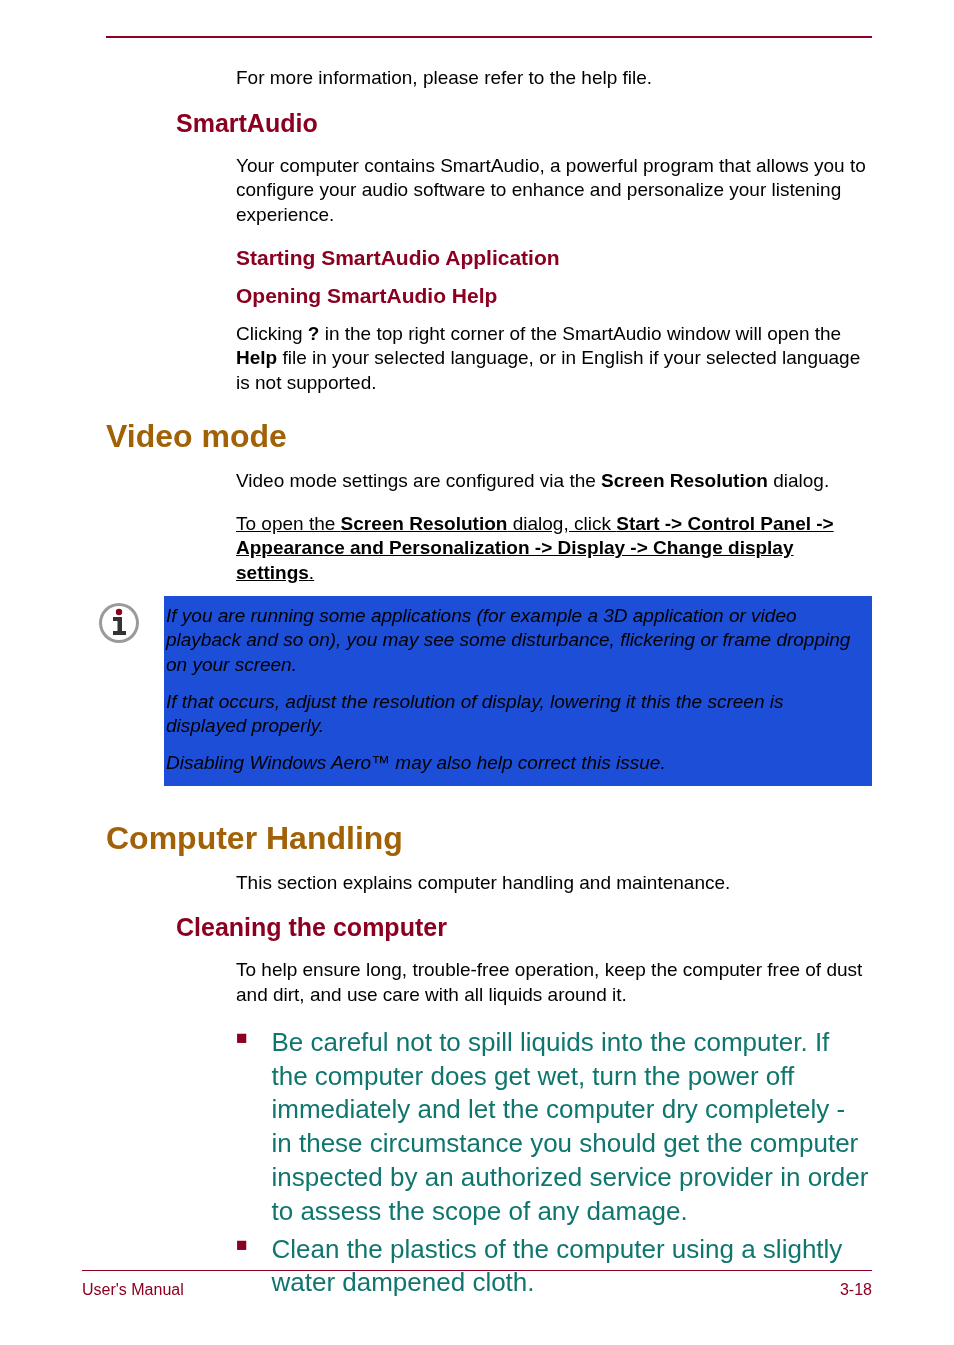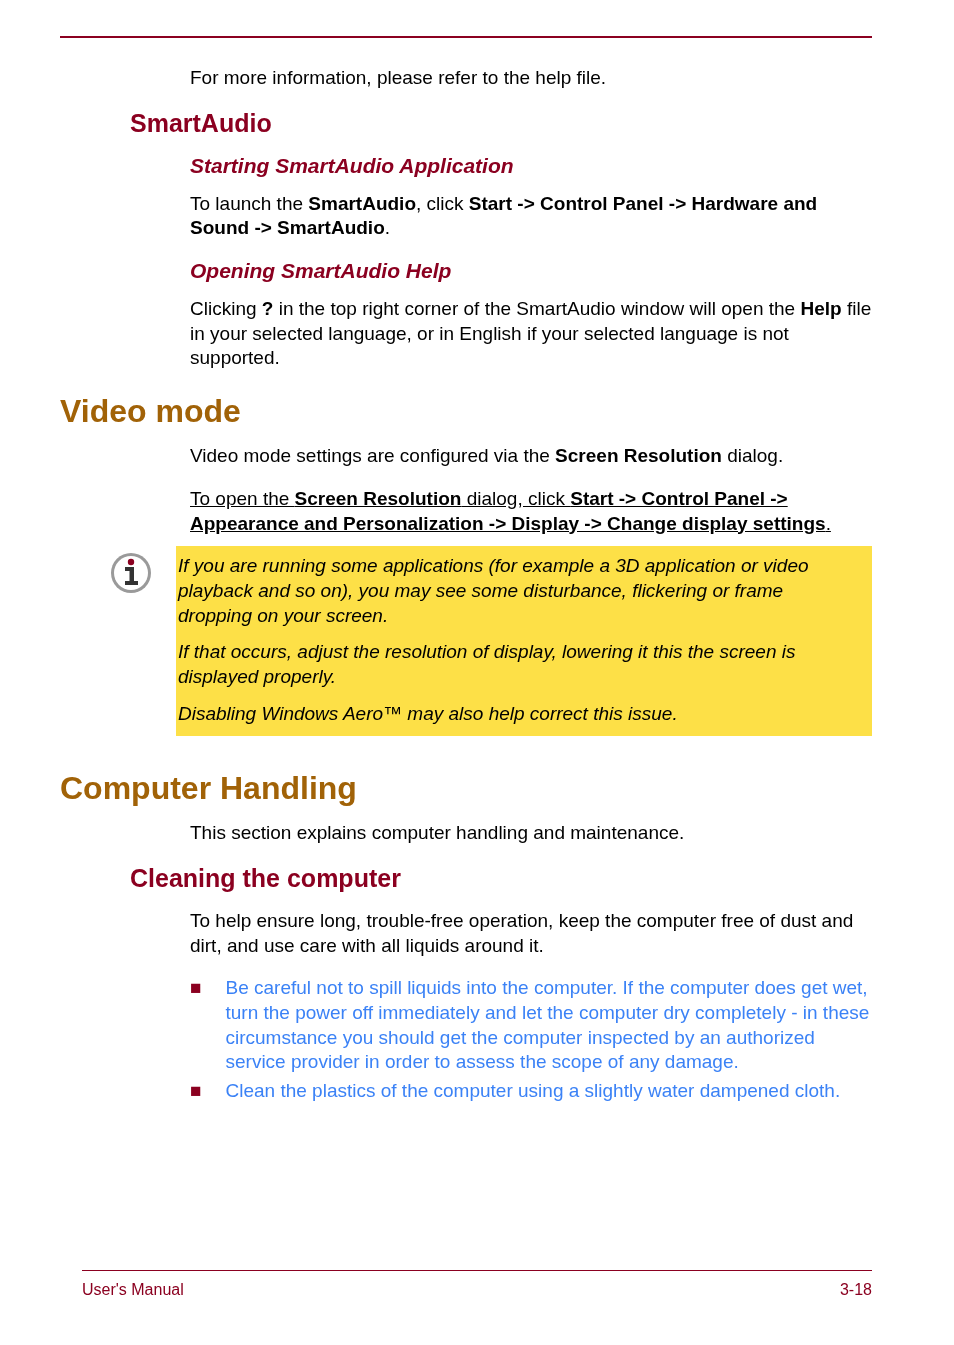--- a/index.html
+++ b/index.html
@@ -9,21 +9,21 @@
     }
     body {
       width: 954px;
       height: 1345px;
       background: #ffffff;
       font-family: Arial, Helvetica, sans-serif;
       color: #000000;
       position: relative;
     }
     .page {
-      padding: 36px 82px 0 60px;
+      padding: 36px 82px 0 106px;
     }
     .top-rule {
       border: none;
       border-top: 2px solid #8b0020;
       margin-bottom: 28px;
     }
     .body-text {
       font-size: 19px;
       line-height: 1.3;
       margin-left: 130px;
@@ -43,33 +43,32 @@
       font-size: 32px;
       font-weight: 900;
       color: #a16207;
       margin-top: 22px;
       margin-bottom: 14px;
       font-family: Arial, Helvetica, sans-serif;
     }
     .h3 {
       font-size: 21px;
       font-weight: 900;
-      font-style: italic;
       color: #8b0020;
       margin-left: 130px;
       margin-top: 14px;
       margin-bottom: 14px;
       font-family: Arial, Helvetica, sans-serif;
     }
     .bold {
       font-weight: bold;
     }
     .note-box {
-      background: #fde047;
-      margin-left: 116px;
+      background: #1d4ed8;
+      margin-left: 58px;
       margin-right: 0;
       padding: 8px 10px 10px 2px;
       position: relative;
       margin-bottom: 18px;
     }
     .note-icon {
       position: absolute;
       left: -66px;
       top: 6px;
       width: 42px;
@@ -94,23 +93,23 @@
       margin-bottom: 4px;
     }
     .bullet {
       color: #8b0020;
       font-size: 19px;
       margin-right: 24px;
       line-height: 1.3;
       flex-shrink: 0;
     }
     .list-text {
-      font-size: 19px;
+      font-size: 26px;
       line-height: 1.3;
-      color: #3b82f6;
+      color: #0f766e;
     }
     .footer {
       position: absolute;
       bottom: 46px;
       left: 82px;
       right: 82px;
     }
     .bottom-rule {
       border: none;
       border-top: 1.5px solid #8b0020;
@@ -126,26 +125,24 @@
 </head>
 <body>
 
 <div class="page">
   <hr class="top-rule">
 
   <p class="body-text">For more information, please refer to the help file.</p>
 
   <h2 class="h2">SmartAudio</h2>
 
+  <p class="body-text">Your computer contains SmartAudio, a powerful program that allows you to configure your audio software to enhance and personalize your listening experience.</p>
 
   <h3 class="h3">Starting SmartAudio Application</h3>
 
-  <p class="body-text">
-    <span>To launch the </span><span class="bold">SmartAudio</span><span>, click </span><span class="bold">Start -&gt; Control Panel -&gt; Hardware and Sound -&gt; SmartAudio</span><span>.</span>
-  </p>
 
   <h3 class="h3">Opening SmartAudio Help</h3>
 
   <p class="body-text">
     <span>Clicking </span><span class="bold">?</span><span> in the top right corner of the SmartAudio window will open the </span><span class="bold">Help</span><span> file in your selected language, or in English if your selected language is not supported.</span>
   </p>
 
   <h1 class="h1">Video mode</h1>
 
   <p class="body-text">

